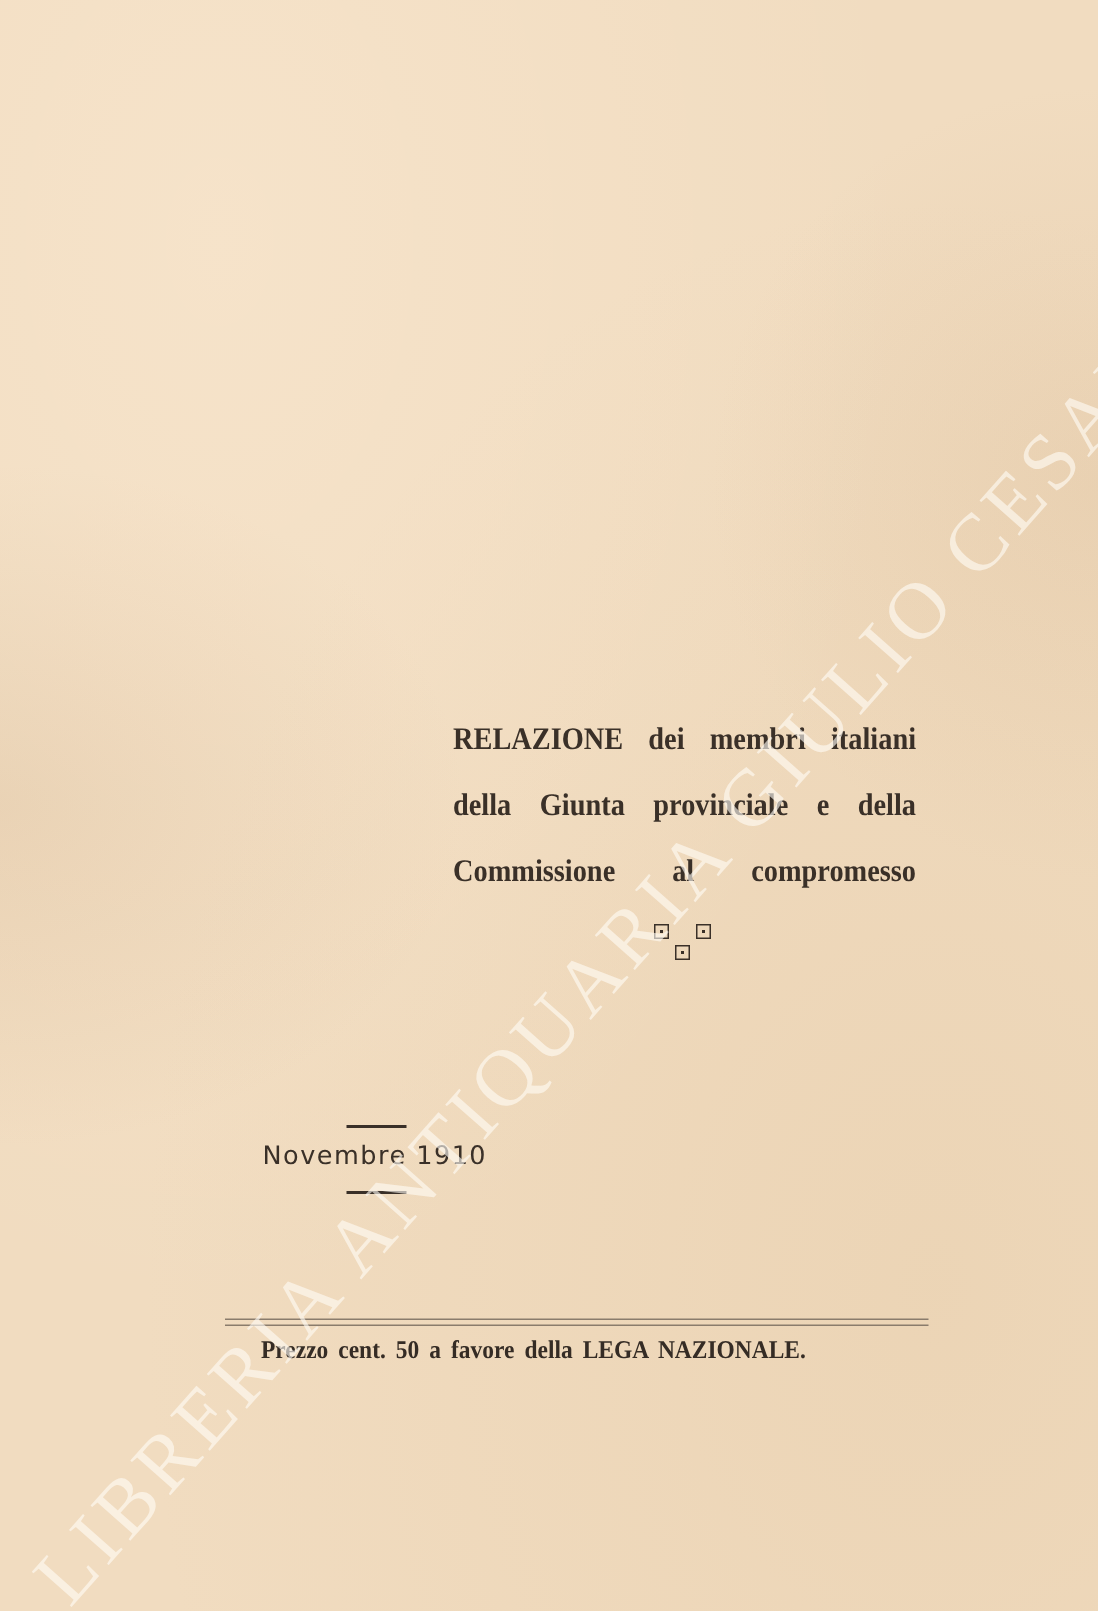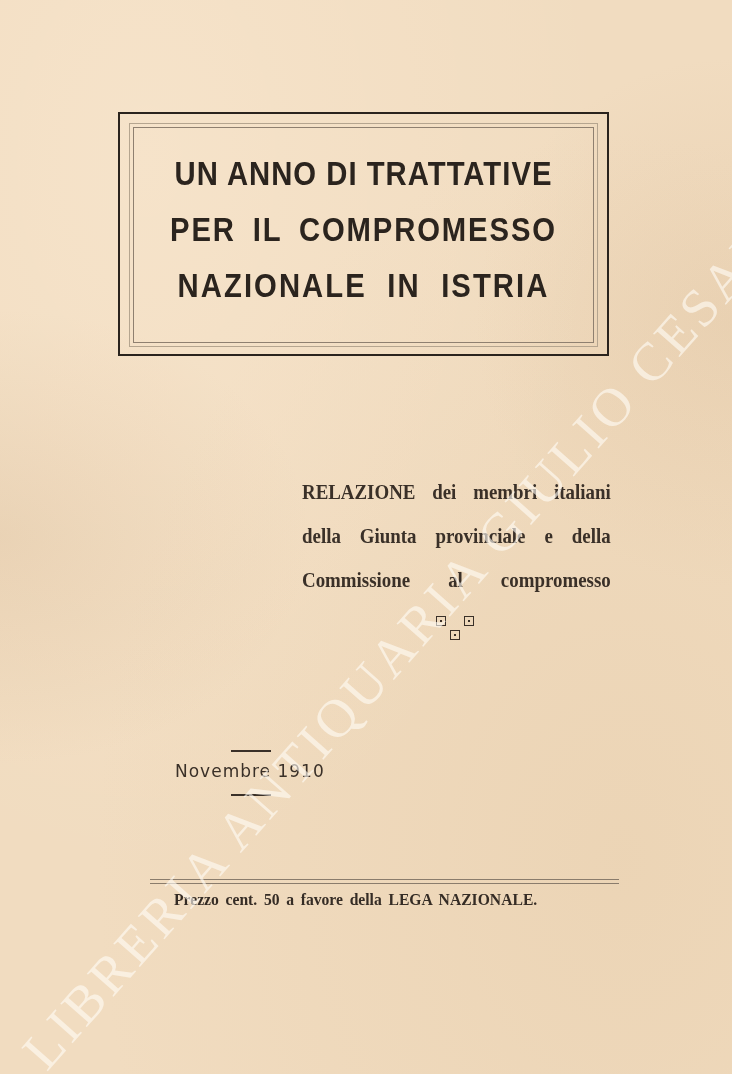--- a/index.html
+++ b/index.html
@@ -89,26 +89,20 @@
       font-family: "Liberation Serif", serif; font-size: 54px;
       color: rgba(255,252,246,0.62); letter-spacing: 4px; white-space: nowrap;
       pointer-events: none;
     }
   </style>
 </head>
 <body>
 
 <div class="page">
 
-  <div class="title-box">
-    <div class="title-inner"></div>
-    <div class="title-line t1">UN ANNO DI TRATTATIVE</div>
-    <div class="title-line t2">PER IL COMPROMESSO</div>
-    <div class="title-line t3">NAZIONALE IN ISTRIA</div>
-  </div>
 
   <div class="rel-line r1">RELAZIONE dei membri italiani</div>
   <div class="rel-line r2">della Giunta provinciale e della</div>
   <div class="rel-line r3">Commissione al compromesso</div>
 
   <div class="ornament">
     <span class="orn-sq sq1"></span>
     <span class="orn-sq sq2"></span>
     <span class="orn-sq sq3"></span>
   </div>

